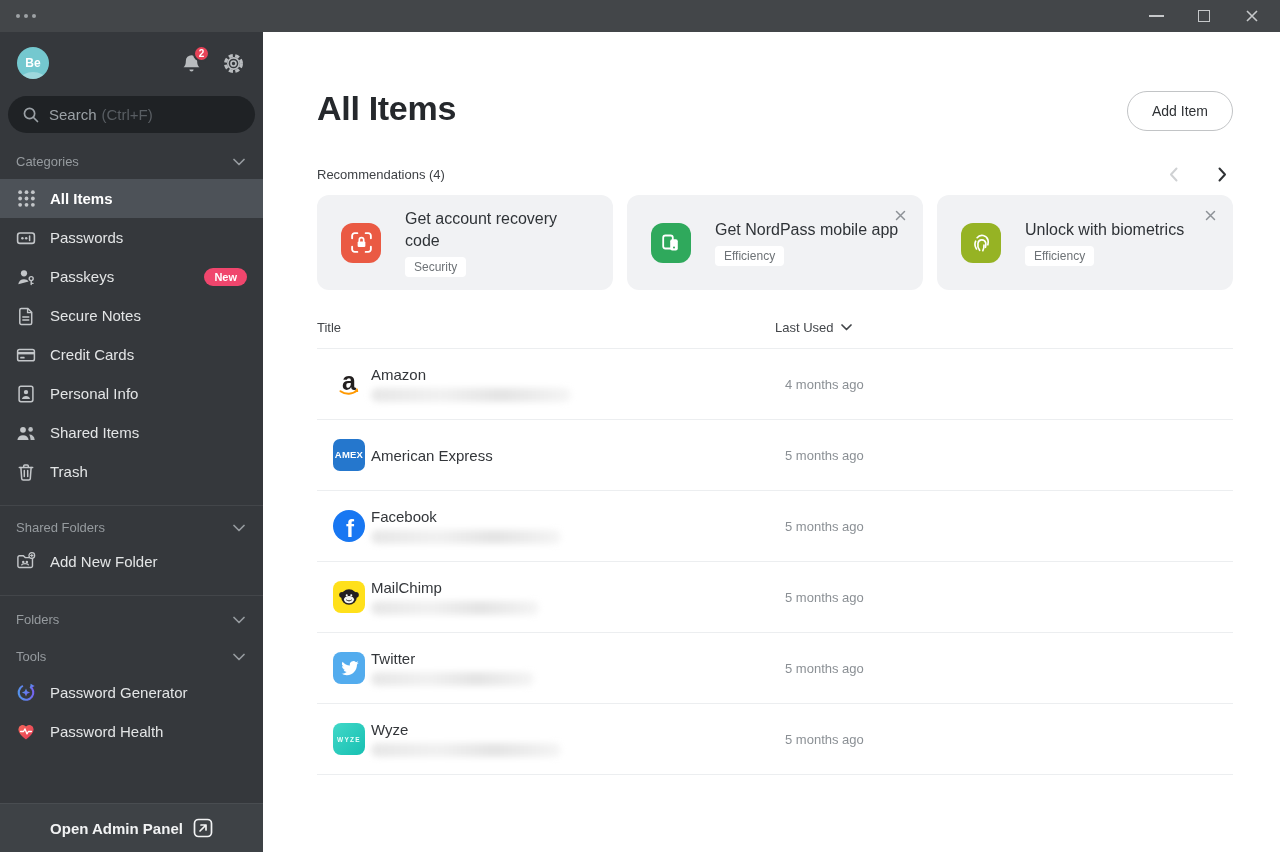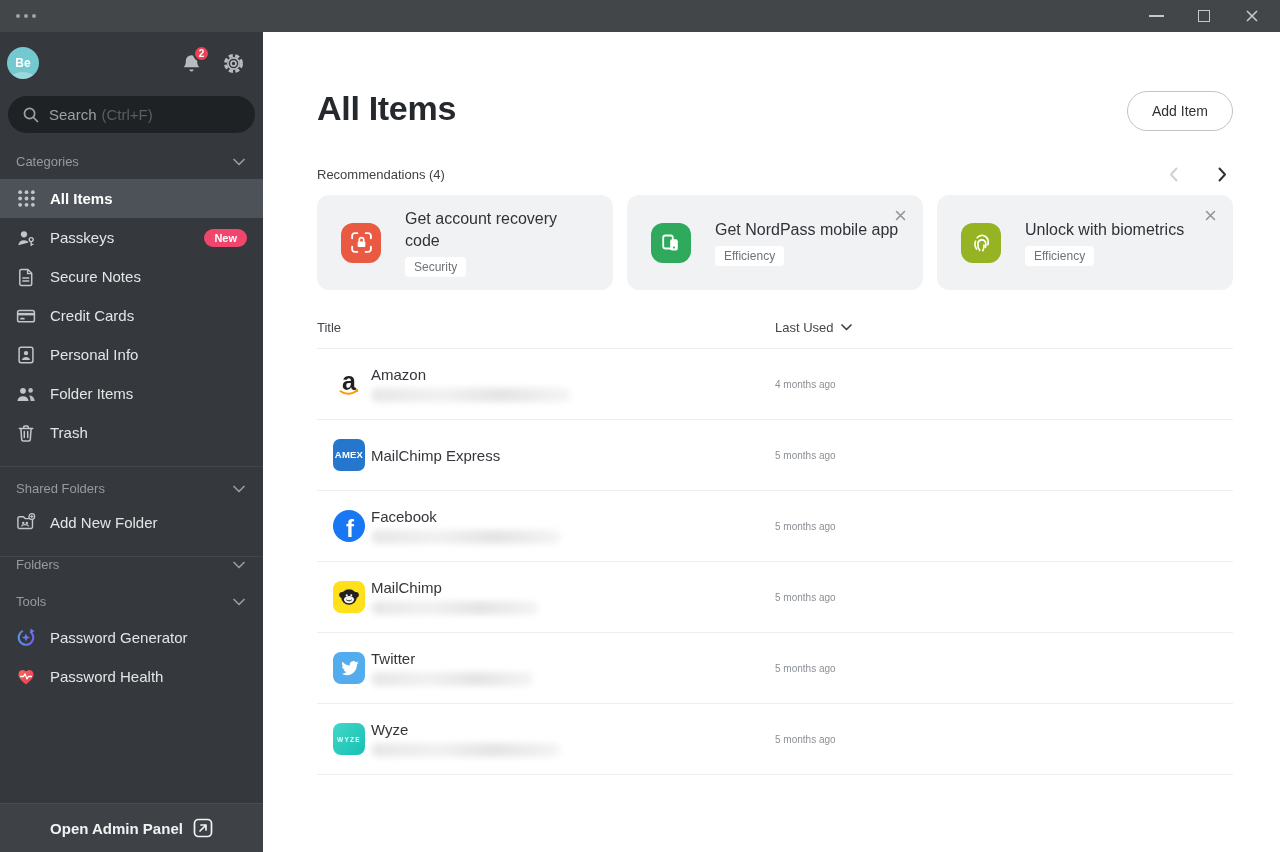--- a/index.html
+++ b/index.html
@@ -16,21 +16,21 @@
   .menu-dots { margin-left:16px; display:flex; gap:4px; cursor:pointer; }
   .menu-dots i { width:4px; height:4px; border-radius:50%; background:#9ea2a5; }
   .win-controls { display:flex; align-items:center; margin-right:4px; }
   .win-btn { width:48px; height:32px; display:flex; align-items:center; justify-content:center; color:#c6c8ca; cursor:pointer; }
   .min-glyph { width:15px; height:2px; background:#c6c8ca; }
   .max-glyph { width:12px; height:12px; border:1.6px solid #c6c8ca; }
 
   
   .sidebar { position:absolute; top:32px; left:0; width:263px; height:820px;
     background:#35383c; color:#e3e5e6; overflow:hidden; }
-  .profile-row { display:flex; align-items:center; padding:15px 18px 0 7px; }
+  .profile-row { display:flex; align-items:center; padding:15px 18px 0 17px; }
   .avatar { width:32px; height:32px; border-radius:50%; background:#74c8cf; color:#fff;
     font-size:12px; font-weight:700; display:flex; align-items:center; justify-content:center;
     position:relative; overflow:hidden; cursor:pointer; }
   .avatar::after { content:""; position:absolute; bottom:-7px; left:50%; transform:translateX(-50%);
     width:24px; height:14px; border-radius:50% 50% 0 0; background:rgba(255,255,255,.30); }
   .avatar span { position:relative; z-index:1; }
   .profile-spacer { flex:1; }
   .bell-wrap { position:relative; margin-right:20px; cursor:pointer; color:#b9bcbf; display:flex; }
   .notif-badge { position:absolute; top:-8px; right:-8px; min-width:17px; height:17px; border-radius:9px;
     background:#e84358; border:2px solid #35383c; color:#fff; font-size:10px; font-weight:700;
@@ -40,21 +40,21 @@
   .search-box { margin:17px 8px 0; height:37px; border-radius:19px; background:#1f2225;
     display:flex; align-items:center; padding:0 14px; cursor:text; }
   .search-box svg { margin-right:10px; flex-shrink:0; }
   .search-main { color:#9ba1a6; font-size:15px; }
   .search-hint { color:#595e63; font-size:15px; margin-left:5px; }
 
   .section-head { display:flex; align-items:flex-end; justify-content:space-between;
     padding:0 18px 0 16px; color:#969b9f; font-size:13px; cursor:pointer; }
   #categories-head { margin-top:21px; }
   #shared-head { margin-top:14px; }
-  #folders-head { }
+  #folders-head { margin-top:16px; }
   #tools-head { margin-top:22px; }
 
   .nav-list { margin-top:10px; }
   .nav-item { height:39px; display:flex; align-items:center; padding:0 16px; font-size:15px; cursor:pointer; }
   .nav-item.selected { background:#4d5258; }
   .nav-icon { width:20px; height:20px; margin-right:14px; color:#c3c6c9;
     display:flex; align-items:center; justify-content:center; flex-shrink:0; }
   .nav-label { flex:1; color:#e3e5e6; }
   .nav-item.selected .nav-label { color:#fff; font-weight:700; }
   .pill-badge { background:#f0466d; color:#fff; font-size:11px; font-weight:700;
@@ -99,22 +99,22 @@
     gap:7px; cursor:pointer; }
 
   .row { height:71px; border-bottom:1px solid #eceef0; position:relative; cursor:pointer; }
   .row-icon { position:absolute; left:16px; top:50%; transform:translateY(-50%); }
   .logo-tile { width:32px; height:32px; border-radius:8px; display:flex;
     align-items:center; justify-content:center; overflow:hidden; }
   .row-text { position:absolute; left:54px; top:50%; transform:translateY(-50%); }
   .row-title { font-size:15px; color:#33363a; }
   .mask { height:14px; border-radius:7px; margin-top:5px; filter:blur(3px);
     background:linear-gradient(90deg,#e7e7e7,#f1f1f1 35%,#e4e4e4 65%,#f5f5f5); }
-  .row-date { position:absolute; left:458px; top:50%; transform:translateY(-50%);
-    font-size:10px; color:#8b9095; }
+  .row-date { position:absolute; left:468px; top:50%; transform:translateY(-50%);
+    font-size:13px; color:#8b9095; }
 
   .fb-circle { width:32px; height:32px; border-radius:50%; background:#1877f2;
     display:flex; align-items:flex-end; justify-content:center; }
   .fb-circle span { color:#fff; font-size:24px; font-weight:700; line-height:26px; margin-right:-2px; }
   .amex-tile { background:#2577cd; border-radius:7px; flex-direction:row; }
   .amex-tile span { color:#fff; font-size:9.5px; font-weight:800; line-height:8.5px; letter-spacing:.2px; }
   .wyze-tile { background:linear-gradient(135deg,#41d8c8,#17c0b2); }
   .wyze-tile span { color:#eafffb; font-size:6.5px; font-weight:700; letter-spacing:1.3px; }
 </style>
 </head>
@@ -195,20 +195,31 @@
             <circle cx="3.3" cy="16.7" r="2"></circle>
             <circle cx="10" cy="16.7" r="2"></circle>
             <circle cx="16.7" cy="16.7" r="2"></circle>
           </svg>
         </span>
     <span class="nav-label">All Items</span>
   </div>
       <div class="nav-item">
     <span class="nav-icon">
           <svg width="20" height="20" viewBox="0 0 20 20" fill="none">
+            <rect x="1.6" y="5" width="16.8" height="10.4" rx="2.4" stroke="currentColor" stroke-width="1.6"></rect>
+            <circle cx="6.4" cy="10.2" r="1.25" fill="currentColor"></circle>
+            <circle cx="10.2" cy="10.2" r="1.25" fill="currentColor"></circle>
+            <path d="M13.6 8v4.4" stroke="currentColor" stroke-width="1.5" stroke-linecap="round"></path>
+          </svg>
+        </span>
+    <span class="nav-label">Passwords</span>
+  </div>
+      <div class="nav-item">
+    <span class="nav-icon">
+          <svg width="20" height="20" viewBox="0 0 20 20" fill="none">
             <circle cx="8" cy="6.3" r="3.1" fill="currentColor"></circle>
             <path d="M2.3 17.3c.3-3.1 2.6-5 5.7-5 2 0 3.6.8 4.6 2.1" fill="currentColor"></path>
             <circle cx="15.2" cy="11.6" r="2" stroke="currentColor" stroke-width="1.4"></circle>
             <path d="M15.2 13.6v4M15.2 16.4h1.8" stroke="currentColor" stroke-width="1.4" stroke-linecap="round"></path>
           </svg>
         </span>
     <span class="nav-label">Passkeys</span>
   <span class="pill-badge">New</span>
       </div>
       <div class="nav-item">
@@ -243,21 +254,21 @@
   </div>
       <div class="nav-item">
     <span class="nav-icon">
           <svg width="20" height="20" viewBox="0 0 20 20" fill="currentColor">
             <circle cx="7" cy="6.8" r="2.9"></circle>
             <path d="M1.4 17c.3-3 2.5-4.8 5.6-4.8S12.3 14 12.6 17z"></path>
             <circle cx="14.6" cy="6.4" r="2.3" opacity=".95"></circle>
             <path d="M13.1 11.6c3-.1 5.3 1.8 5.6 5.4h-4.1c-.2-2.3-.7-4-1.5-5.4z" opacity=".95"></path>
           </svg>
         </span>
-    <span class="nav-label">Folder Items</span>
+    <span class="nav-label">Shared Items</span>
   </div>
       <div class="nav-item">
     <span class="nav-icon">
           <svg width="20" height="20" viewBox="0 0 20 20" fill="none" stroke="currentColor" stroke-width="1.5" stroke-linecap="round">
             <path d="M3.3 5.4h13.4"></path>
             <path d="M7.7 5.2V4a1 1 0 0 1 1-1h2.6a1 1 0 0 1 1 1v1.2"></path>
             <path d="M4.9 5.6l.8 11a1.5 1.5 0 0 0 1.5 1.4h5.6a1.5 1.5 0 0 0 1.5-1.4l.8-11"></path>
             <path d="M8.3 8.6v6M11.7 8.6v6"></path>
           </svg>
         </span>
@@ -459,21 +470,21 @@
     <div class="row-date">4 months ago</div>
   </div>
       <div class="row">
     <div class="row-icon">
           <div class="logo-tile amex-tile">
             <span>AM</span>
             <span>EX</span>
           </div>
         </div>
     <div class="row-text">
-      <div class="row-title">MailChimp Express</div>
+      <div class="row-title">American Express</div>
     </div>
     <div class="row-date">5 months ago</div>
   </div>
       <div class="row">
     <div class="row-icon">
           <div class="fb-circle">
             <span>f</span>
           </div>
         </div>
     <div class="row-text">

